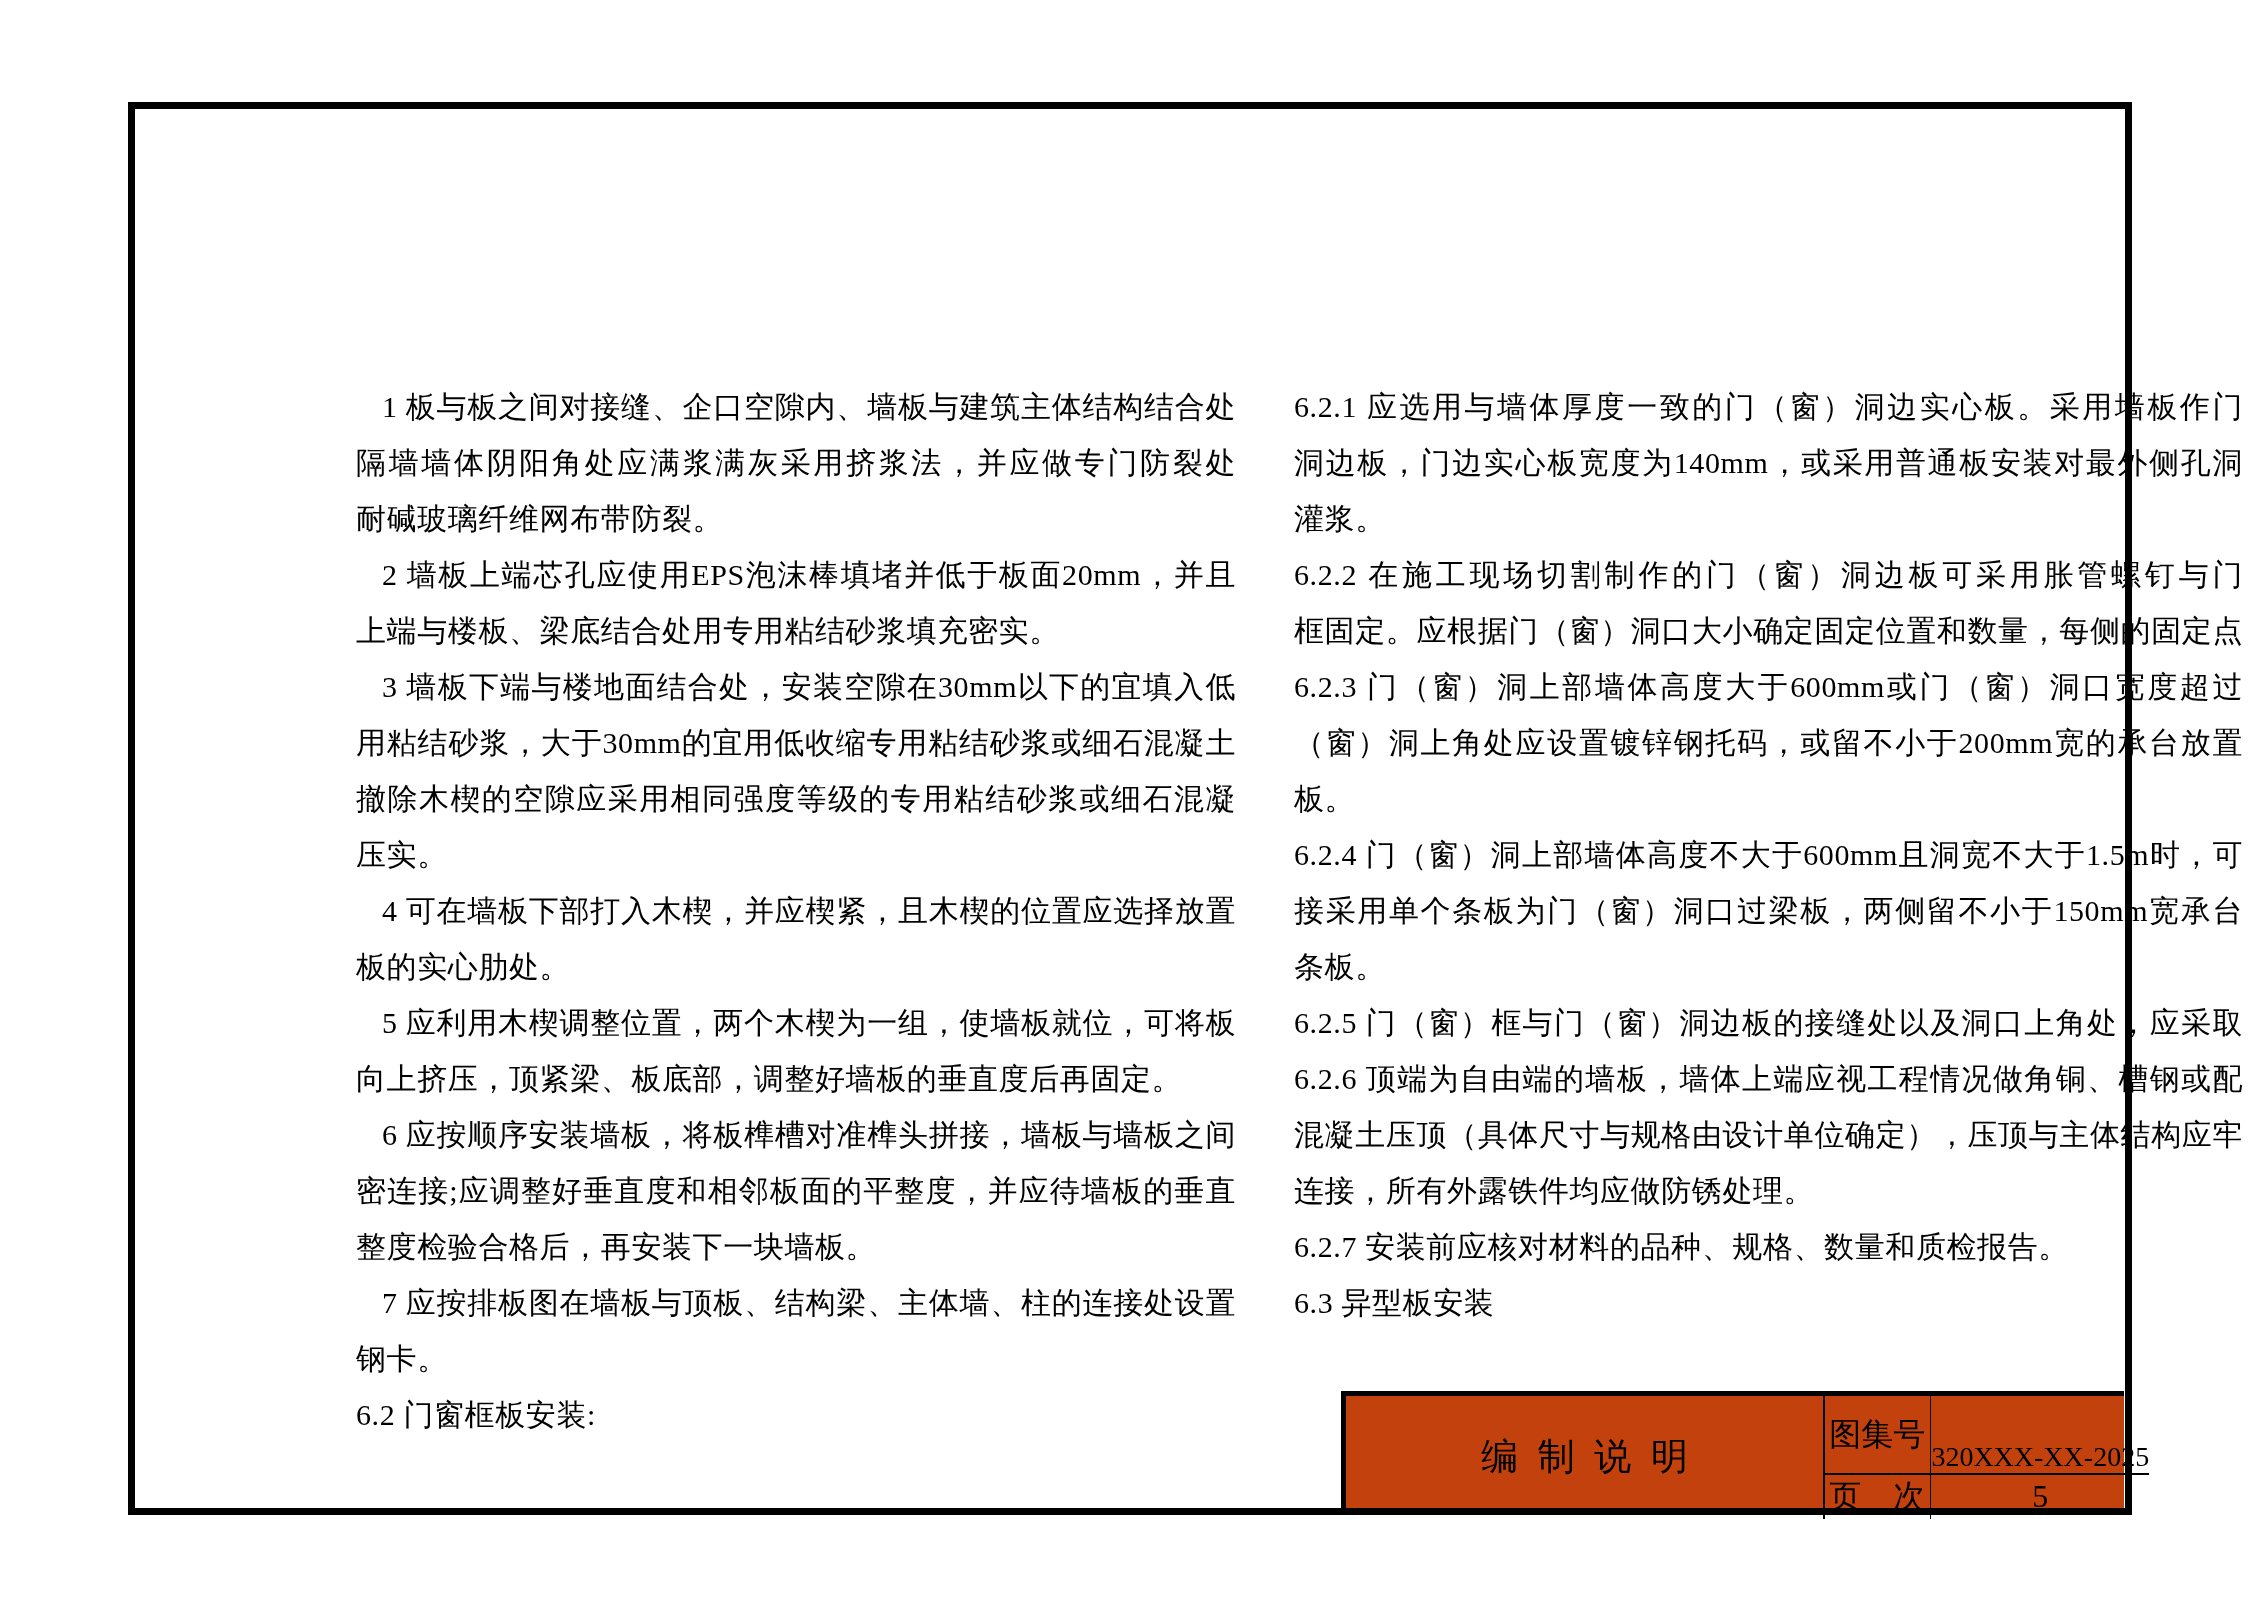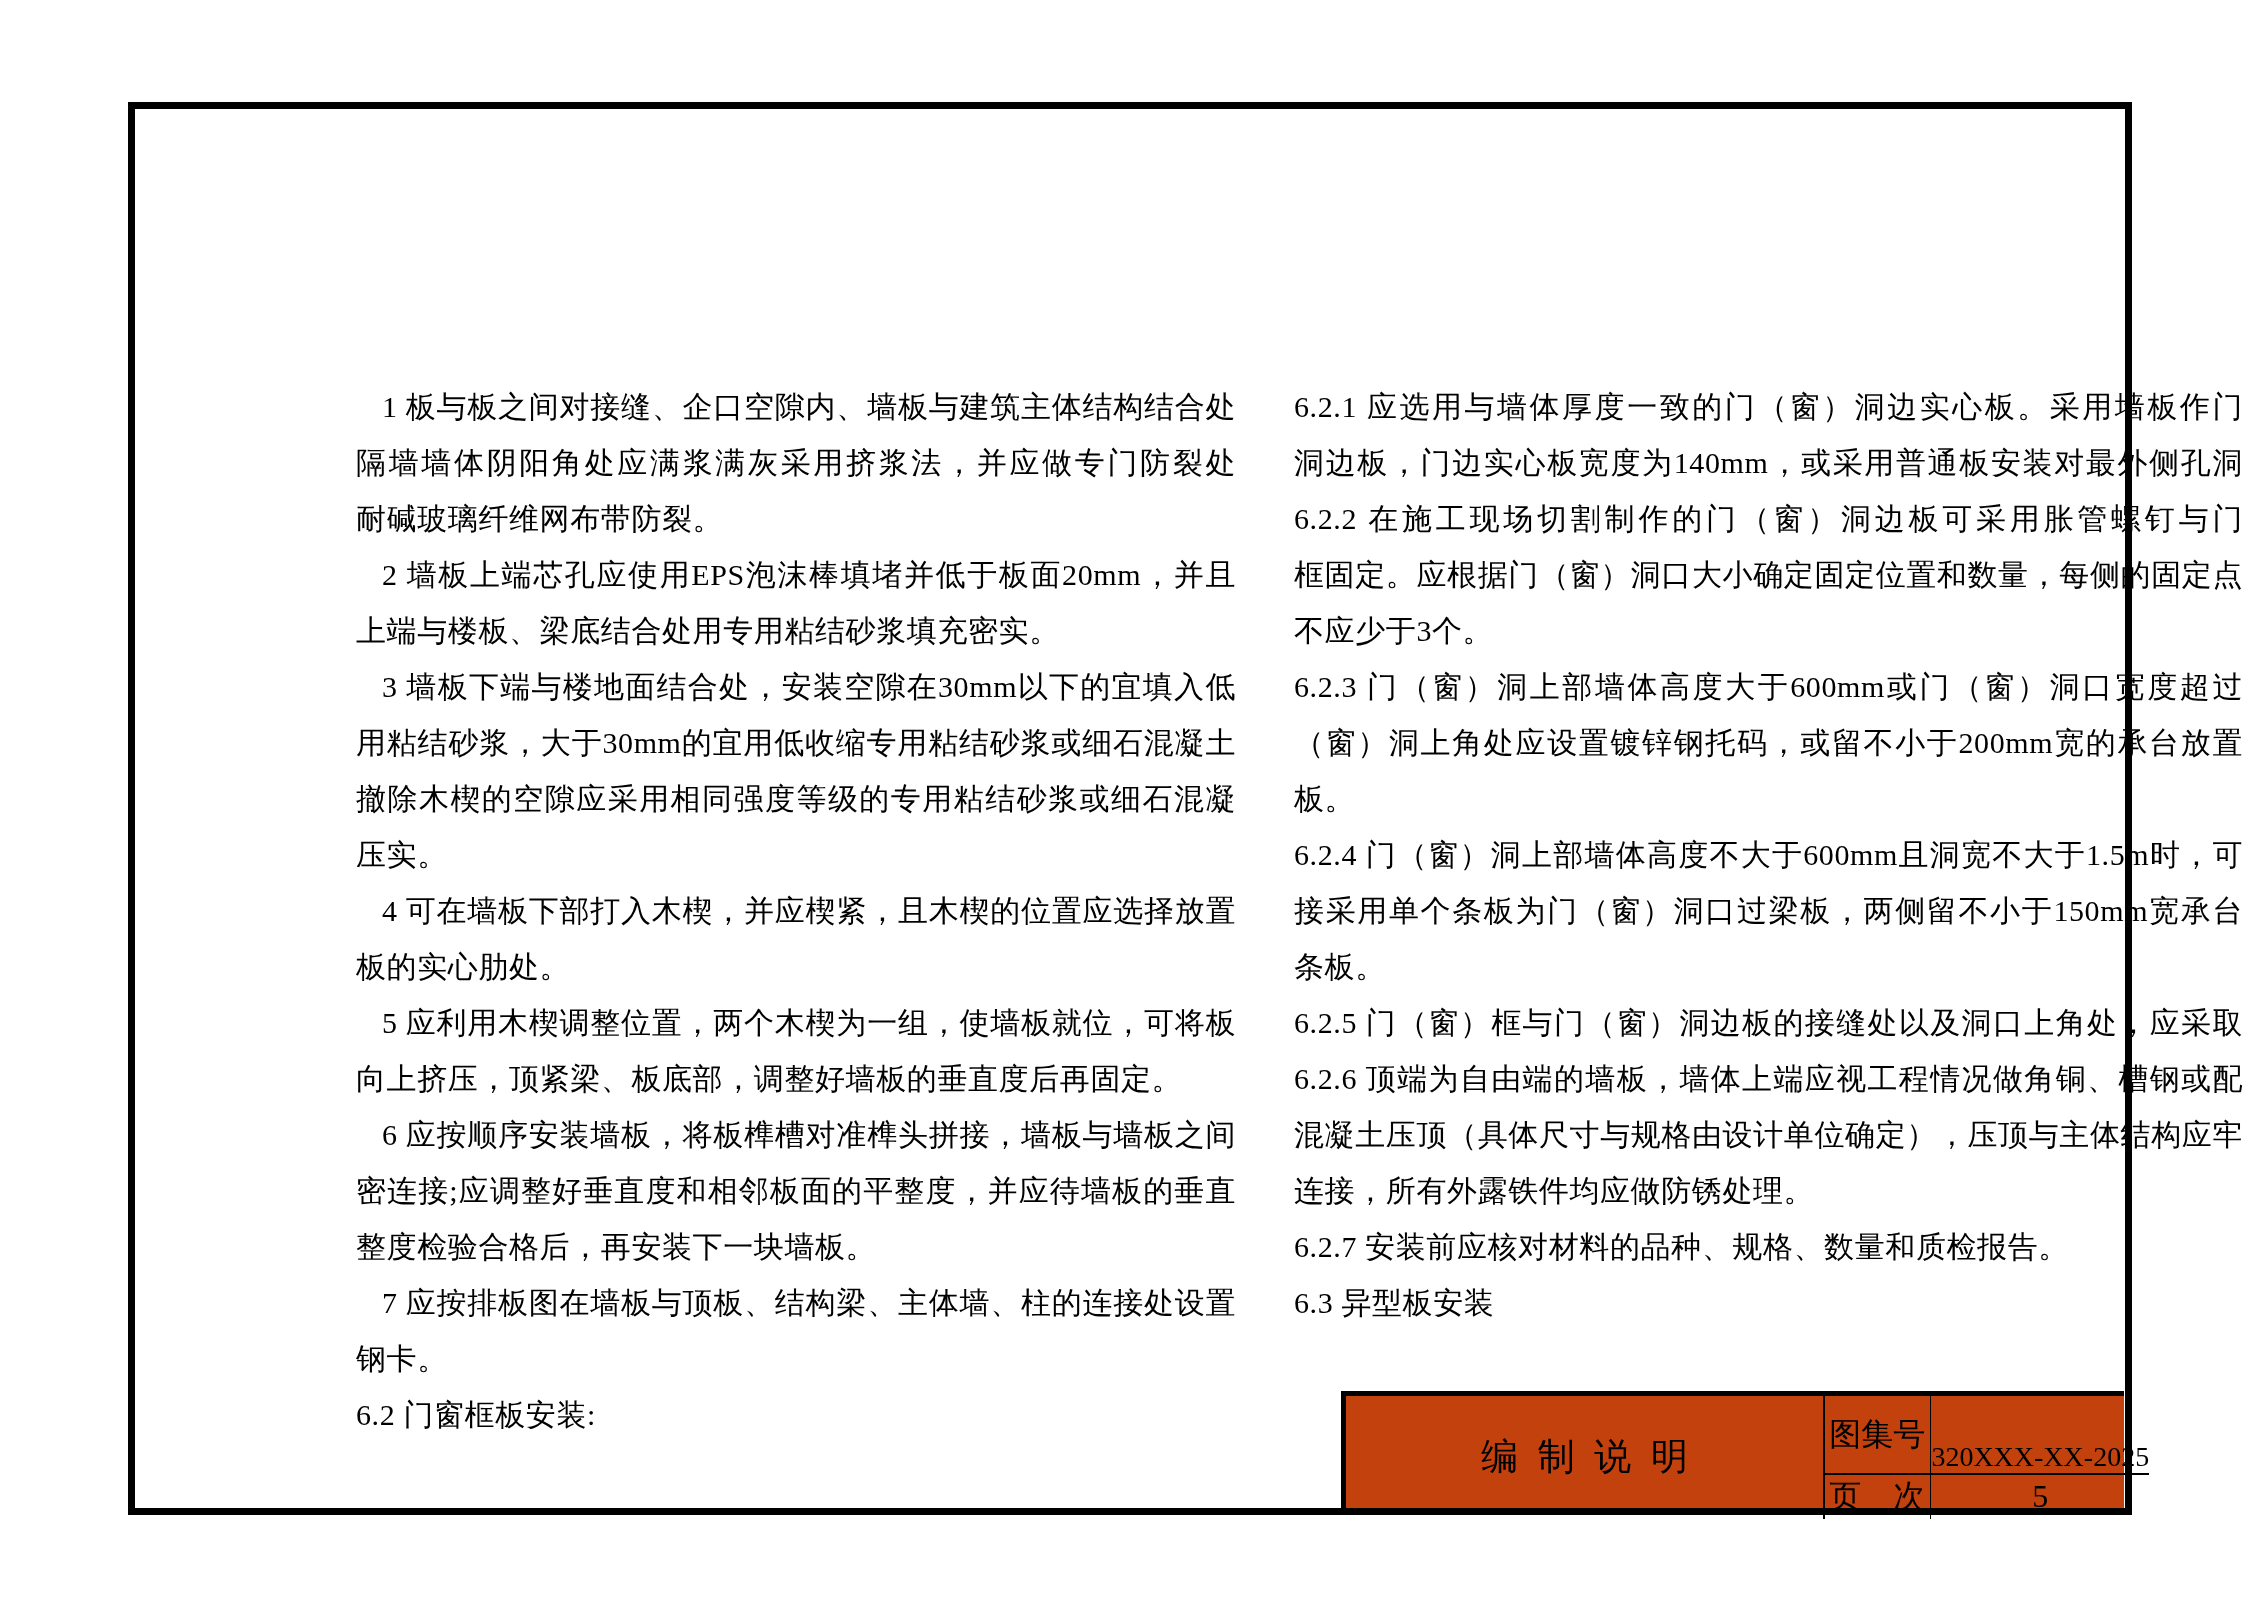--- a/index.html
+++ b/index.html
@@ -127,23 +127,23 @@
         <div class="line indent fill">6 应按顺序安装墙板，将板榫槽对准榫头拼接，墙板与墙板之间应紧</div>
         <div class="line fill">密连接;应调整好垂直度和相邻板面的平整度，并应待墙板的垂直度、平</div>
         <div class="line">整度检验合格后，再安装下一块墙板。</div>
         <div class="line indent fill">7 应按排板图在墙板与顶板、结构梁、主体墙、柱的连接处设置连接</div>
         <div class="line">钢卡。</div>
         <div class="line">6.2 门窗框板安装:</div>
       </div>
     <div class="col col-right" id="col-right">
         <div class="line fill">6.2.1 应选用与墙体厚度一致的门（窗）洞边实心板。采用墙板作门（窗）</div>
         <div class="line fill">洞边板，门边实心板宽度为140mm，或采用普通板安装对最外侧孔洞进行</div>
+        <div class="line">灌浆。</div>
         <div class="line fill">6.2.2 在施工现场切割制作的门（窗）洞边板可采用胀管螺钉与门（窗）</div>
         <div class="line fill">框固定。应根据门（窗）洞口大小确定固定位置和数量，每侧的固定点</div>
-        <div class="line">不应少于3个。</div>
         <div class="line fill">6.2.3 门（窗）洞上部墙体高度大于600mm或门（窗）洞口宽度超过1.5m</div>
         <div class="line fill">（窗）洞上角处应设置镀锌钢托码，或留不小于200mm宽的承台放置过梁</div>
         <div class="line">板。</div>
         <div class="line fill">6.2.4 门（窗）洞上部墙体高度不大于600mm且洞宽不大于1.5m时，可直</div>
         <div class="line fill">接采用单个条板为门（窗）洞口过梁板，两侧留不小于150mm宽承台放置</div>
         <div class="line">条板。</div>
         <div class="line fill">6.2.5 门（窗）框与门（窗）洞边板的接缝处以及洞口上角处，应采取用</div>
         <div class="line fill">6.2.6 顶端为自由端的墙板，墙体上端应视工程情况做角铜、槽钢或配筋</div>
         <div class="line fill">混凝土压顶（具体尺寸与规格由设计单位确定），压顶与主体结构应牢固</div>
         <div class="line">连接，所有外露铁件均应做防锈处理。</div>

